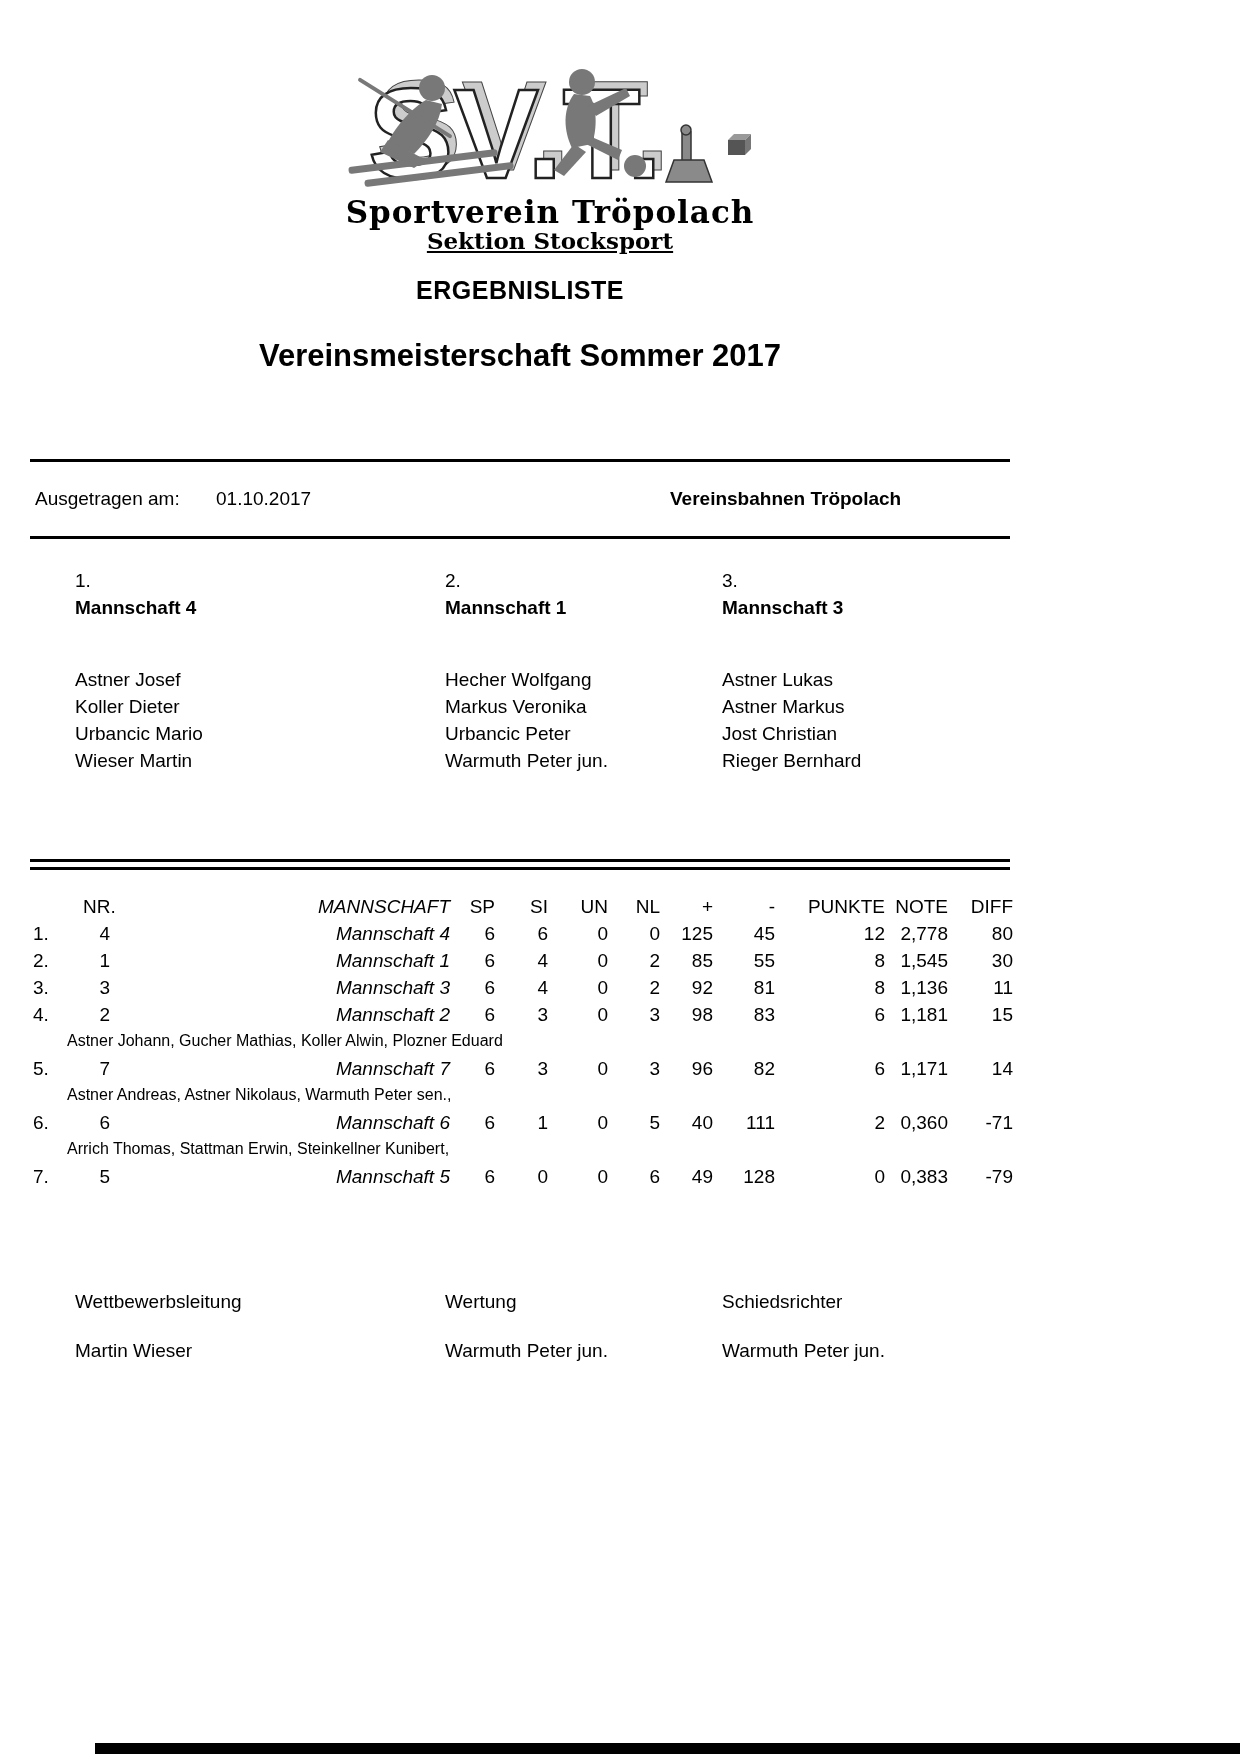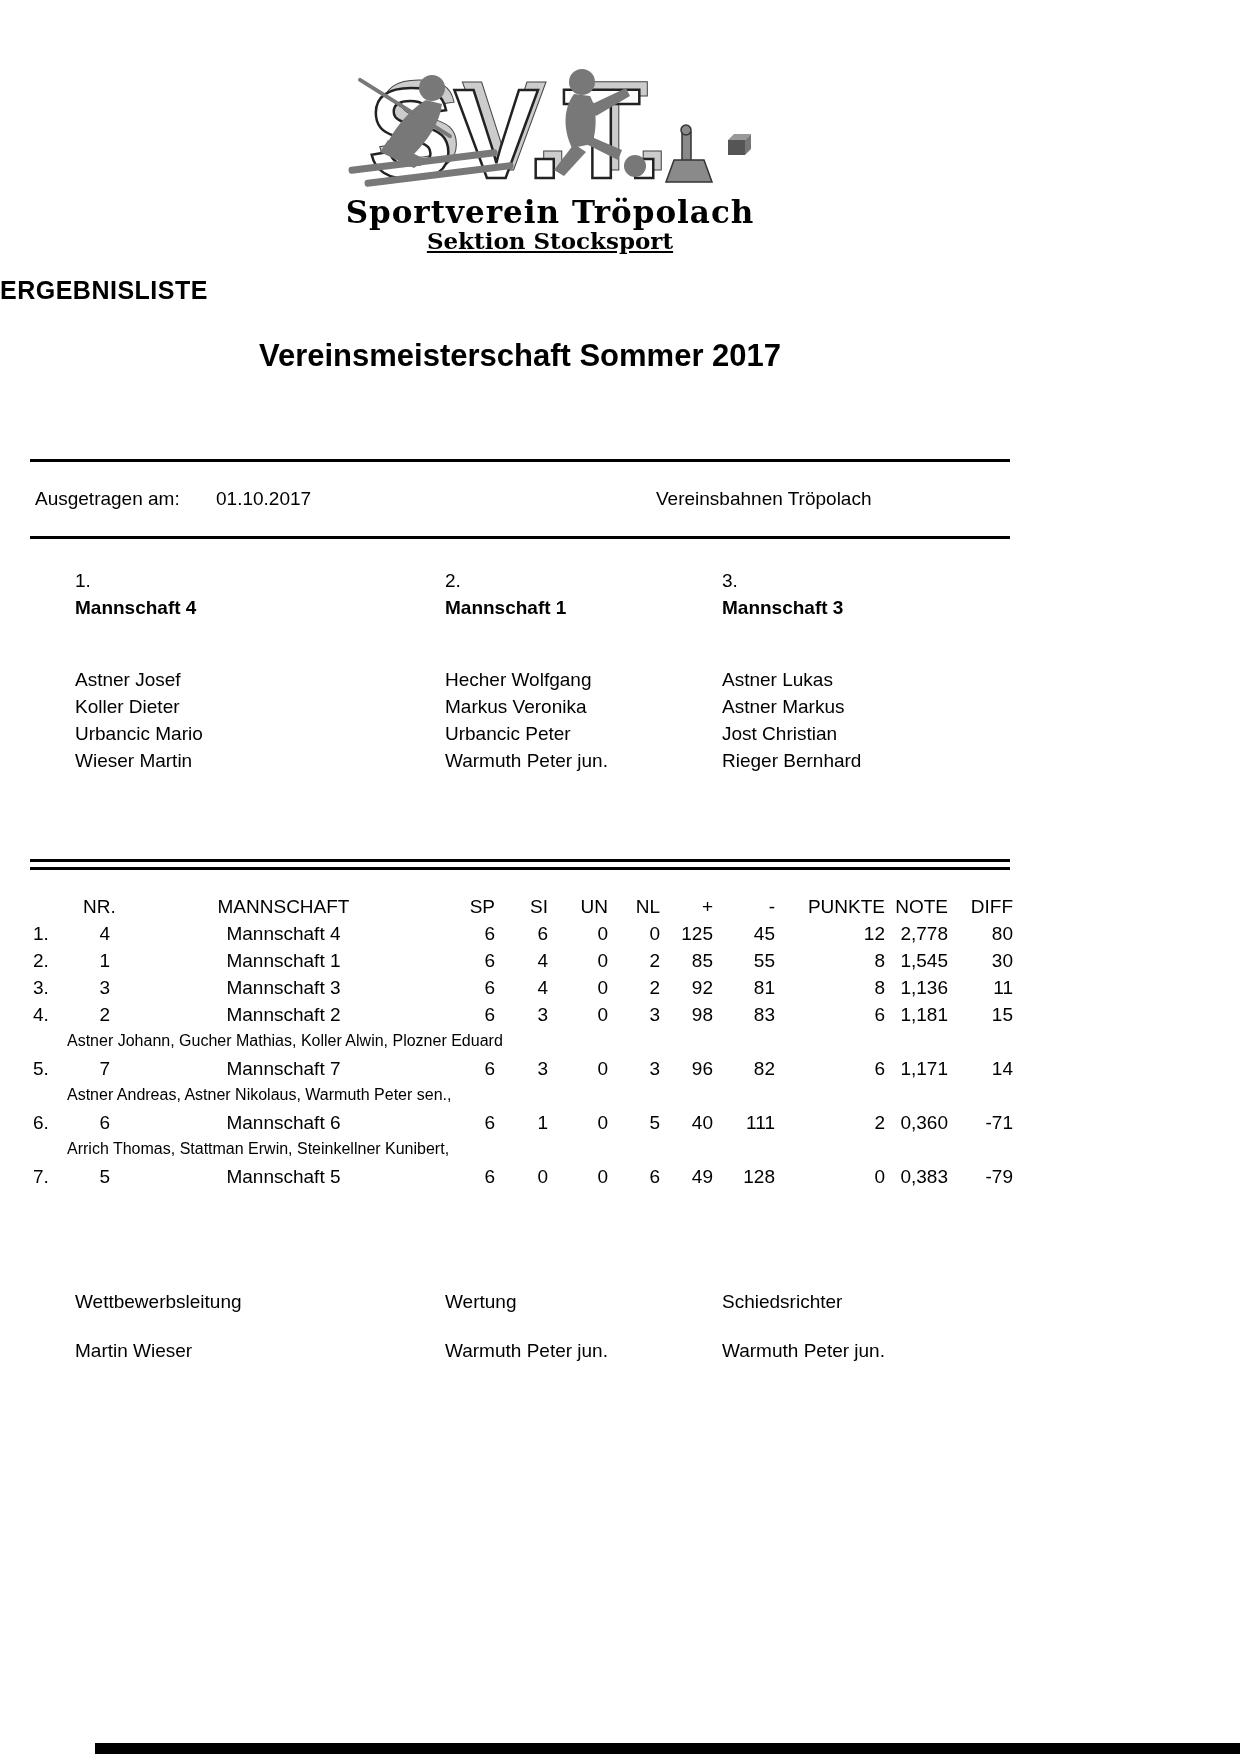--- a/index.html
+++ b/index.html
@@ -13,53 +13,53 @@
   .logo-block { position:absolute; left:330px; top:48px; width:440px; text-align:center; }
   .logo-art { display:block; margin:0 auto; }
   .club-name {
     font-family:"DejaVu Serif", serif; font-weight:800;
     font-size:31px; letter-spacing:1px; line-height:32px; white-space:nowrap;
   }
   .club-section {
     font-family:"DejaVu Serif", serif; font-weight:800;
     font-size:23px; line-height:26px; white-space:nowrap;text-decoration:underline;
   }
-  .doc-title { position:absolute; left:0; top:276px; width:1040px; text-align:left;
+  .doc-title { position:absolute; left:0; top:276px; width:1040px; text-align:center;
     font-size:25px; font-weight:bold; letter-spacing:0.5px; }
   .event-title { position:absolute; left:0; top:338px; width:1040px; text-align:center;
     font-size:31px; font-weight:bold; }
   
   .rule { position:absolute; left:30px; width:980px; height:3px; background:#000; }
   .rule-1 { top:459px; }
   .rule-2 { top:536px; }
   .drule-a { position:absolute; left:30px; top:859px; width:980px; height:3px; background:#000; }
   .drule-b { position:absolute; left:30px; top:867px; width:980px; height:3px; background:#000; }
   
   .meta { position:absolute; top:487px; left:0; width:1040px; font-size:19px; line-height:24px; }
   .meta .date-label { position:absolute; left:35px; }
   .meta .date-value { position:absolute; left:216px; }
-  .meta .venue { position:absolute; left:656px; }
+  .meta .venue { position:absolute; left:670px;font-weight:bold; }
   
   .podium { position:absolute; top:568px; left:0; width:1040px; font-size:19px; }
   .podium-col { position:absolute; top:0; width:300px; }
   .podium-col .p-rank { line-height:26px; }
   .podium-col .p-team { line-height:28px; font-weight:bold; }
   .podium-col .p-gap { height:44px; }
   .podium-col .p-player { line-height:27px; }
   
   .results { position:absolute; top:893px; left:0; width:1040px; }
   .trow {
     display:grid;
     grid-template-columns:50px 27px 340px 45px 53px 60px 52px 53px 62px 110px 63px 65px;
     padding-left:33px; height:27px; line-height:27px; font-size:19px;
   }
   .trow span { display:block; white-space:nowrap; }
   .c-rank { text-align:left; }
   .c-nr, .c-num { text-align:right; }
-  .c-name { text-align:center; padding-left:7px; }
+  .c-name { text-align:right; padding-left:7px;font-style:italic; }
   .thead { font-weight:normal; }
   .sub-row { padding-left:67px; height:27px; line-height:25px; font-size:16px; white-space:nowrap; }
   
   .officials { position:absolute; left:0; top:1289px; width:1040px; font-size:19px; }
   .off-role { position:absolute; top:0; line-height:26px; }
   .off-name { position:absolute; top:49px; line-height:26px; }
   .pos-a { left:75px; } .pos-b { left:445px; } .pos-c { left:722px; }
   .podium .pos-a { left:75px; } .podium .pos-b { left:445px; } .podium .pos-c { left:722px; }
   
   .bottom-bar { position:absolute; left:95px; top:1743px; width:1145px; height:11px; background:#000; }

